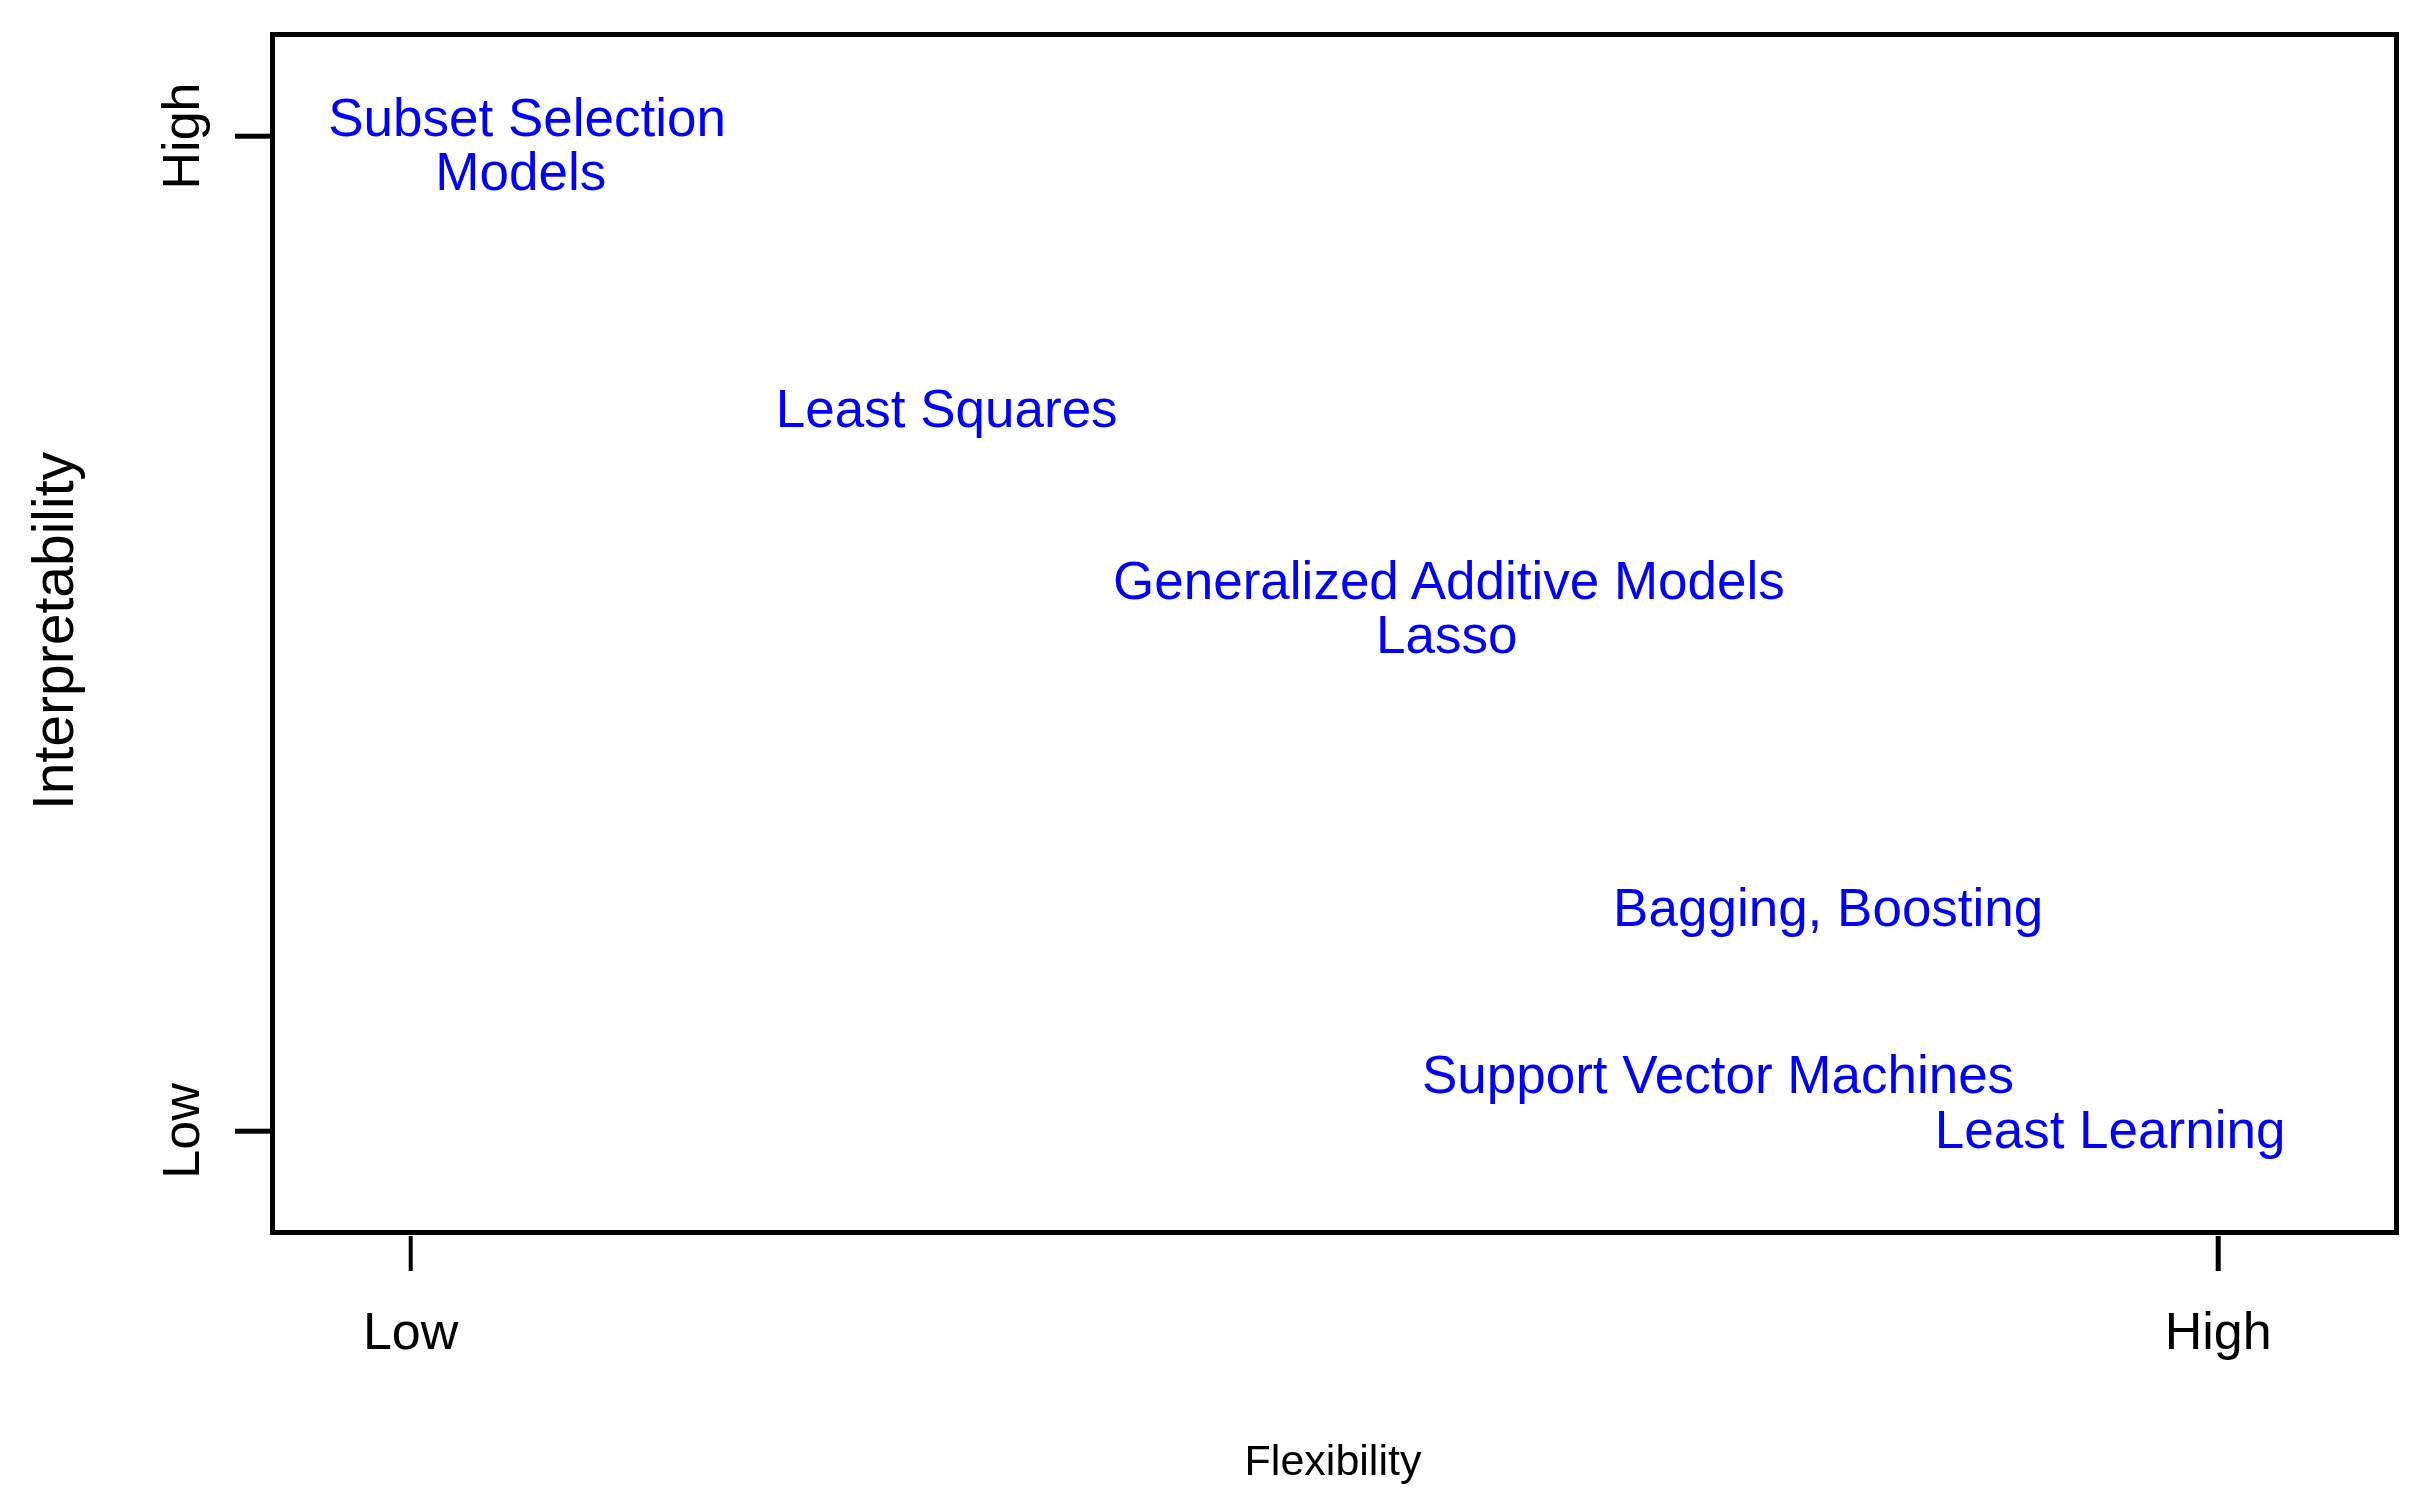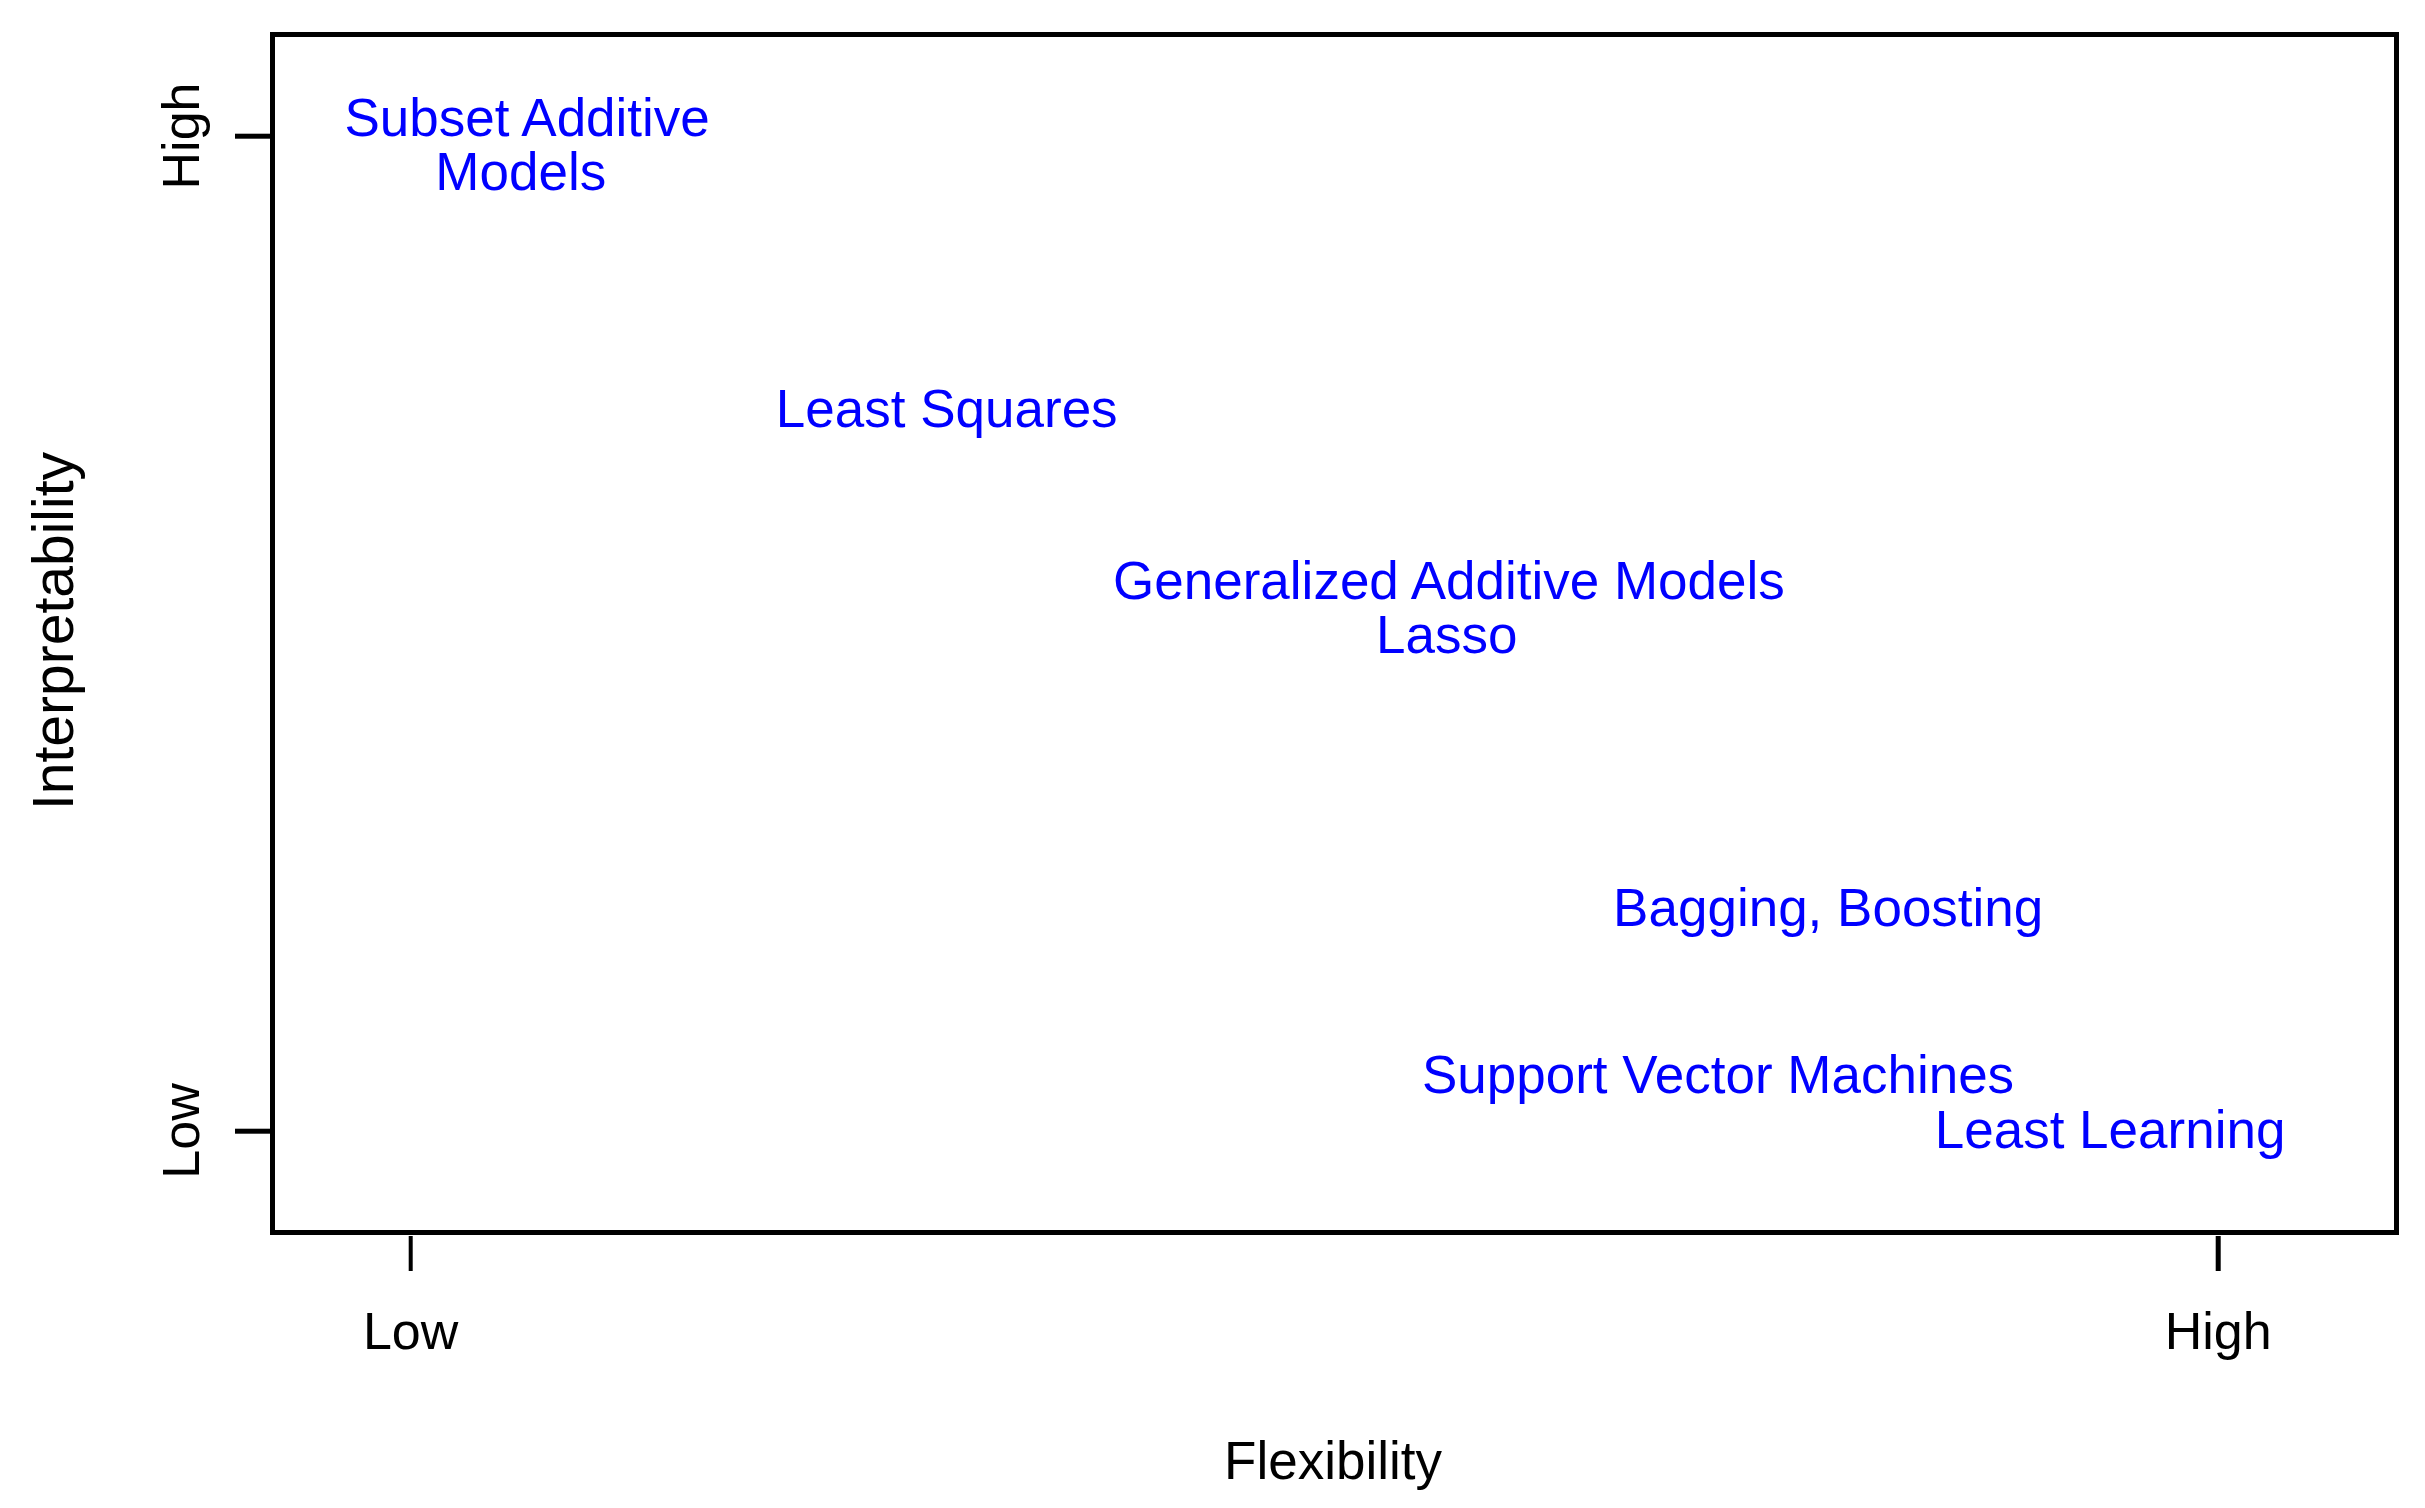--- a/index.html
+++ b/index.html
@@ -57,21 +57,21 @@
     line-height: 1;
     color: var(--axis-color);
     white-space: nowrap;
   }
   
   .xlabel {
     position: absolute;
     left: 1333px;
     top: 1460px;
     transform: translate(-50%, -50%);
-    font-size: 53px;
+    font-size: 43px;
     line-height: 1;
     color: var(--axis-color);
     white-space: nowrap;
   }
   .ylabel {
     position: absolute;
     left: 53px;
     top: 631px;
     transform: translate(-50%, -50%) rotate(-90deg);
     font-size: 57px;
@@ -95,21 +95,21 @@
 <div class="figure">
   <div class="plot-box" id="plot">
       <div class="tick x-tick-mark" style="left: 6.4%;"></div>
       <div class="x-tick-label" style="left: 6.4%;">Low</div>
       <div class="tick x-tick-mark" style="left: 91.7%;"></div>
       <div class="x-tick-label" style="left: 91.7%;">High</div>
       <div class="tick y-tick-mark" style="top: 91.7%;"></div>
       <div class="y-tick-label" style="top: 91.7%;">Low</div>
       <div class="tick y-tick-mark" style="top: 8.3%;"></div>
       <div class="y-tick-label" style="top: 8.3%;">High</div>
-      <div class="point-label" style="left: 11.9%; top: 6.7%;">Subset Additive</div>
+      <div class="point-label" style="left: 11.9%; top: 6.7%;">Subset Selection</div>
       <div class="point-label" style="left: 11.6%; top: 11.2%;">Models</div>
       <div class="point-label" style="left: 55.4%; top: 45.5%;">Generalized Additive Models</div>
       <div class="point-label" style="left: 31.7%; top: 31.1%;">Least Squares</div>
       <div class="point-label" style="left: 55.3%; top: 50%;">Lasso</div>
       <div class="point-label" style="left: 73.3%; top: 72.9%;">Bagging, Boosting</div>
       <div class="point-label" style="left: 68.1%; top: 86.9%; text-align: right;">Support Vector Machines</div>
       <div class="point-label" style="left: 86.6%; top: 91.5%;">Least Learning</div>
     </div>
   <div class="xlabel">Flexibility</div>
   <div class="ylabel">Interpretability</div>

